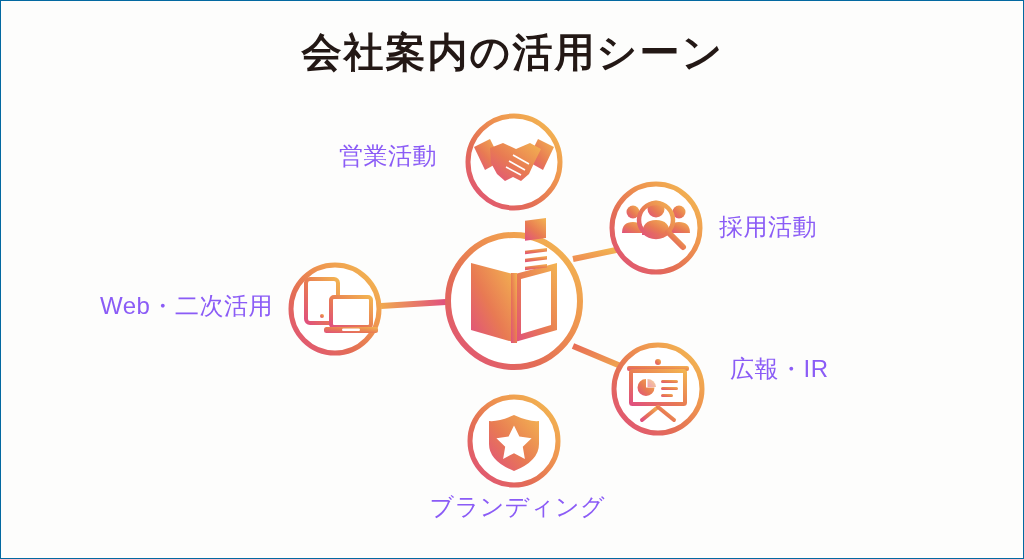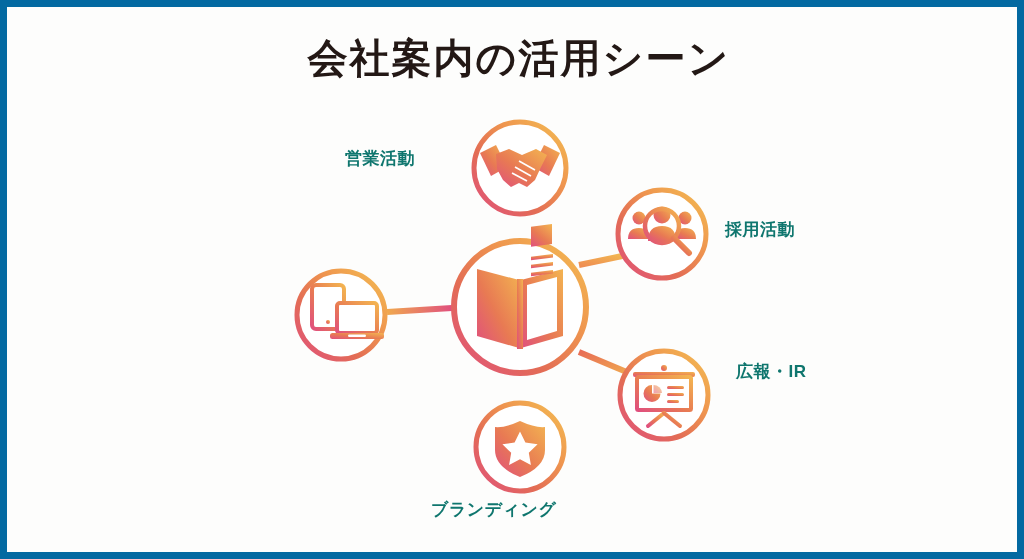--- a/index.html
+++ b/index.html
@@ -13,55 +13,55 @@
     background: #ffffff;
     font-family: "Liberation Sans", "DejaVu Sans", sans-serif;
     overflow: hidden;
   }
   #slide {
     position: relative;
     width: 1024px;
     height: 559px;
     background: #fdfdfc;
     box-sizing: border-box;
-    border: 7px solid #0369a1;
+    border: 1px solid #0369a1;
   }
   #page-title {
     position: absolute;
     left: 0;
     top: 27px;
     width: 1024px;
     text-align: center;
     font-size: 40px;
     font-weight: bold;
     color: #231815;
     letter-spacing: 2px;
     line-height: 1.2;
   }
   #diagram-svg {
     position: absolute;
     left: 0;
     top: 0;
   }
   .node-label {
     position: absolute;
-    font-size: 17px;
-    font-weight: bold;
-    color: #0f766e;
+    font-size: 24px;
+    font-weight: normal;
+    color: #8b5cf6;
     white-space: nowrap;
     letter-spacing: 0.5px;
     line-height: 1;
   }
   .label-right { text-align: center; }
   .label-left  { text-align: right; }
   .label-center{ text-align: center; }
   #label-sales     { left: 338px; top: 143px; }
   #label-recruit   { left: 718px; top: 214px; }
   #label-pr        { left: 729px; top: 356px; }
-  #label-branding  { left: 424px; top: 494px; width: 180px; text-align: left; }
+  #label-branding  { left: 424px; top: 494px; width: 180px; text-align: right; }
   #label-web       { left: 99px;  top: 293px; }
 </style>
 </head>
 <body>
 
 <div id="slide">
 
   <div id="page-title">会社案内の活用シーン</div>
 
   <svg id="diagram-svg" width="1024" height="559" viewBox="0 0 1024 559">
@@ -215,14 +215,15 @@
   </svg>
 
   <div class="node-label label-left" id="label-sales">営業活動</div>
 
   <div class="node-label label-right" id="label-recruit">採用活動</div>
 
   <div class="node-label label-right" id="label-pr">広報・IR</div>
 
   <div class="node-label label-center" id="label-branding">ブランディング</div>
 
+  <div class="node-label label-left" id="label-web">Web・二次活用</div>
 
 </div>
 
 </body></html>

